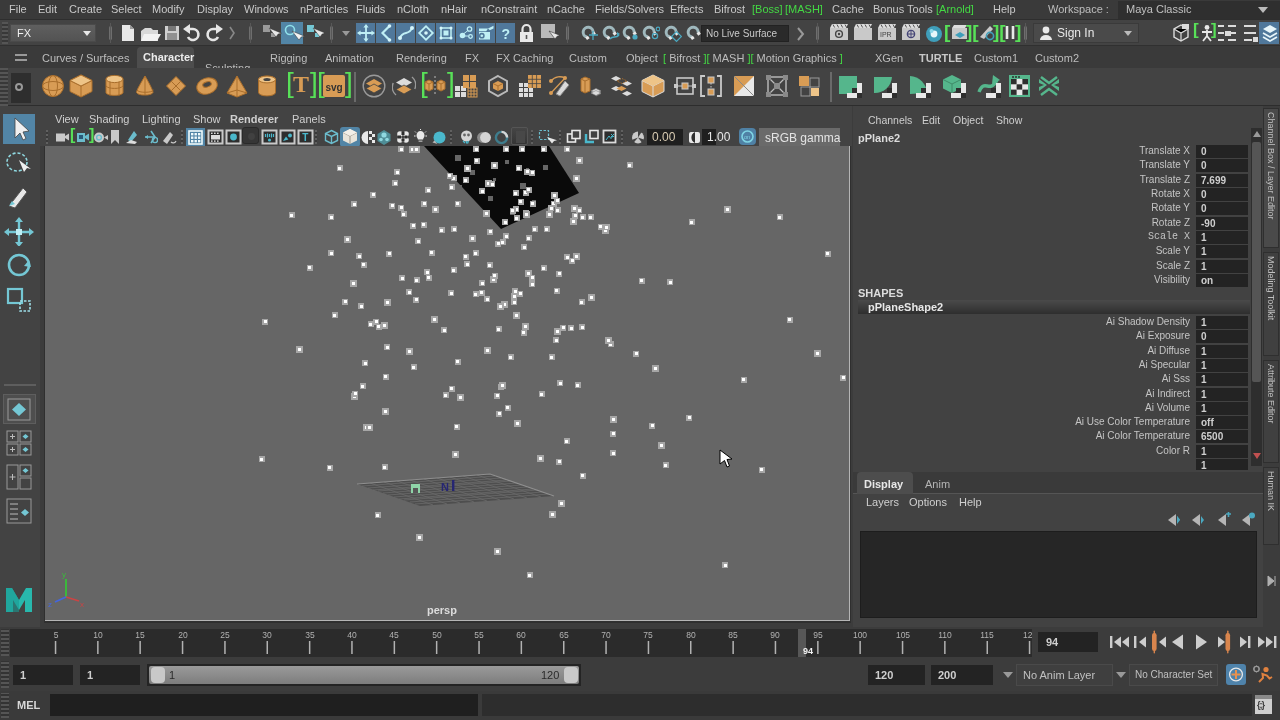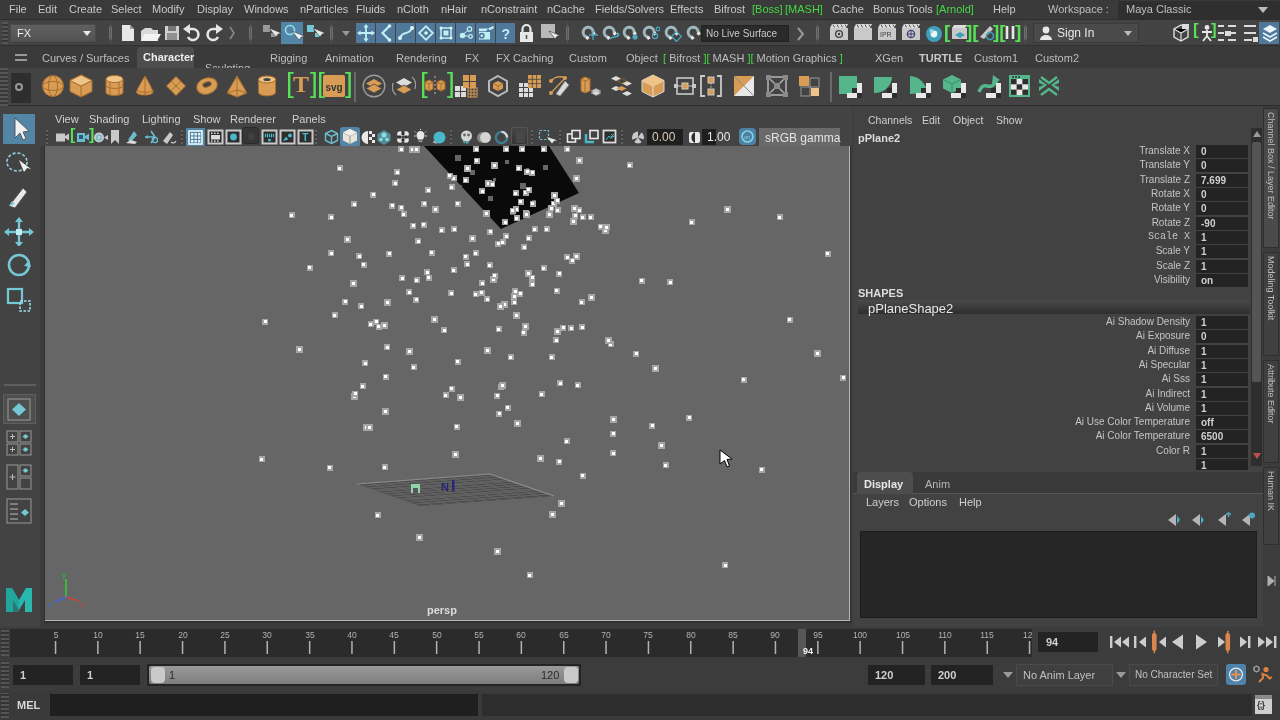--- a/index.html
+++ b/index.html
@@ -623,21 +623,21 @@
       <div class="abs" style="left:4px;top:478px;"><svg width="30" height="30" viewBox="0 0 30 30" style="">
           <path d="M2 28 V4 h6 l7 12 7-12 h6 v24 h-7 V16 l-6 10 -6 -10 v12z" fill="#28b8ad"></path>
           <path d="M2 28 V4 h6 l7 12 v12z" fill="#1a9a92" opacity="0.6"></path>
         </svg></div>
     </div>
 <div class="abs" style="left:40px;top:106px;width:812px;height:40px;background:#434343;"></div>
     <span class="abs" style="left:55px;top:113px;font-size:11px;color:#cfcfcf;">View</span>
     <span class="abs" style="left:89px;top:113px;font-size:11px;color:#cfcfcf;">Shading</span>
     <span class="abs" style="left:142px;top:113px;font-size:11px;color:#cfcfcf;">Lighting</span>
     <span class="abs" style="left:193px;top:113px;font-size:11px;color:#cfcfcf;">Show</span>
-    <span class="abs" style="left:230px;top:113px;font-size:11px;color:#cfcfcf;">Renderer</span>
+    <span class="abs" style="left:230px;top:113px;font-size:11px;color:#cfcfcf;font-weight:bold;">Renderer</span>
     <span class="abs" style="left:292px;top:113px;font-size:11px;color:#cfcfcf;">Panels</span>
     <div class="abs" style="left:46px;top:130px;width:2px;height:14px;background:repeating-linear-gradient(0deg,#606060 0 2px,#3a3a3a 2px 4px);"></div>
     <div class="abs" style="left:55px;top:129px;width:15px;height:17px;"><svg width="15" height="17" viewBox="0 0 15 17" style="">
         <path d="M1 4.5 h9 v8 H1z M10 7 l4 -2.5 v7 l-4 -2.5z" fill="#c9c9c9"></path>
       </svg></div>
     <span class="abs" style="left:70px;top:126px;font-size:16px;color:#58e058;font-weight:bold;">[</span>
     <div class="abs" style="left:76px;top:129px;width:14px;height:17px;"><svg width="14" height="17" viewBox="0 0 14 17" style="">
         <path d="M1 4 h8 v9 H1z" fill="#6bbccc"></path>
         <path d="M9 7 l4 -2.5 v7 l-4 -2.5z" fill="#6bbccc"></path>
         <rect x="3" y="6" width="4" height="4" fill="#2a5a78"></rect>
@@ -1316,21 +1316,21 @@
     <span class="abs" style="left:0;top:231px;width:1190px;text-align:right;font-size:10px;color:#c4c4c4;display:block;font-family:Liberation Mono, monospace;">Scale X</span>
     <div class="abs fld" style="left:1196px;top:231px;width:52px;height:13px;padding-left:5px;">1</div>
     <span class="abs" style="left:0;top:245px;width:1190px;text-align:right;font-size:10px;color:#c4c4c4;display:block;">Scale Y</span>
     <div class="abs fld" style="left:1196px;top:245px;width:52px;height:13px;padding-left:5px;">1</div>
     <span class="abs" style="left:0;top:260px;width:1190px;text-align:right;font-size:10px;color:#c4c4c4;display:block;">Scale Z</span>
     <div class="abs fld" style="left:1196px;top:260px;width:52px;height:13px;padding-left:5px;">1</div>
     <span class="abs" style="left:0;top:274px;width:1190px;text-align:right;font-size:10px;color:#c4c4c4;display:block;">Visibility</span>
     <div class="abs fld" style="left:1196px;top:274px;width:52px;height:13px;padding-left:5px;">on</div>
     <span class="abs" style="left:858px;top:287px;font-size:11px;color:#dcdcdc;font-weight:bold;">SHAPES</span>
     <div class="abs" style="left:858px;top:300px;width:392px;height:14px;background:linear-gradient(#4a4a4a,#2e2e2e);"></div>
-    <span class="abs" style="left:868px;top:301px;font-size:13px;color:#e8e8e8;font-weight:normal;">pPlaneShape2</span>
+    <span class="abs" style="left:868px;top:301px;font-size:11px;color:#e8e8e8;font-weight:bold;">pPlaneShape2</span>
     <span class="abs" style="left:0;top:316px;width:1190px;text-align:right;font-size:10px;color:#c4c4c4;display:block;">Ai Shadow Density</span>
     <div class="abs fld" style="left:1196px;top:316px;width:52px;height:13px;padding-left:5px;">1</div>
     <span class="abs" style="left:0;top:330px;width:1190px;text-align:right;font-size:10px;color:#c4c4c4;display:block;">Ai Exposure</span>
     <div class="abs fld" style="left:1196px;top:330px;width:52px;height:13px;padding-left:5px;">0</div>
     <span class="abs" style="left:0;top:345px;width:1190px;text-align:right;font-size:10px;color:#c4c4c4;display:block;">Ai Diffuse</span>
     <div class="abs fld" style="left:1196px;top:345px;width:52px;height:13px;padding-left:5px;">1</div>
     <span class="abs" style="left:0;top:359px;width:1190px;text-align:right;font-size:10px;color:#c4c4c4;display:block;">Ai Specular</span>
     <div class="abs fld" style="left:1196px;top:359px;width:52px;height:13px;padding-left:5px;">1</div>
     <span class="abs" style="left:0;top:373px;width:1190px;text-align:right;font-size:10px;color:#c4c4c4;display:block;">Ai Sss</span>
     <div class="abs fld" style="left:1196px;top:373px;width:52px;height:13px;padding-left:5px;">1</div>

